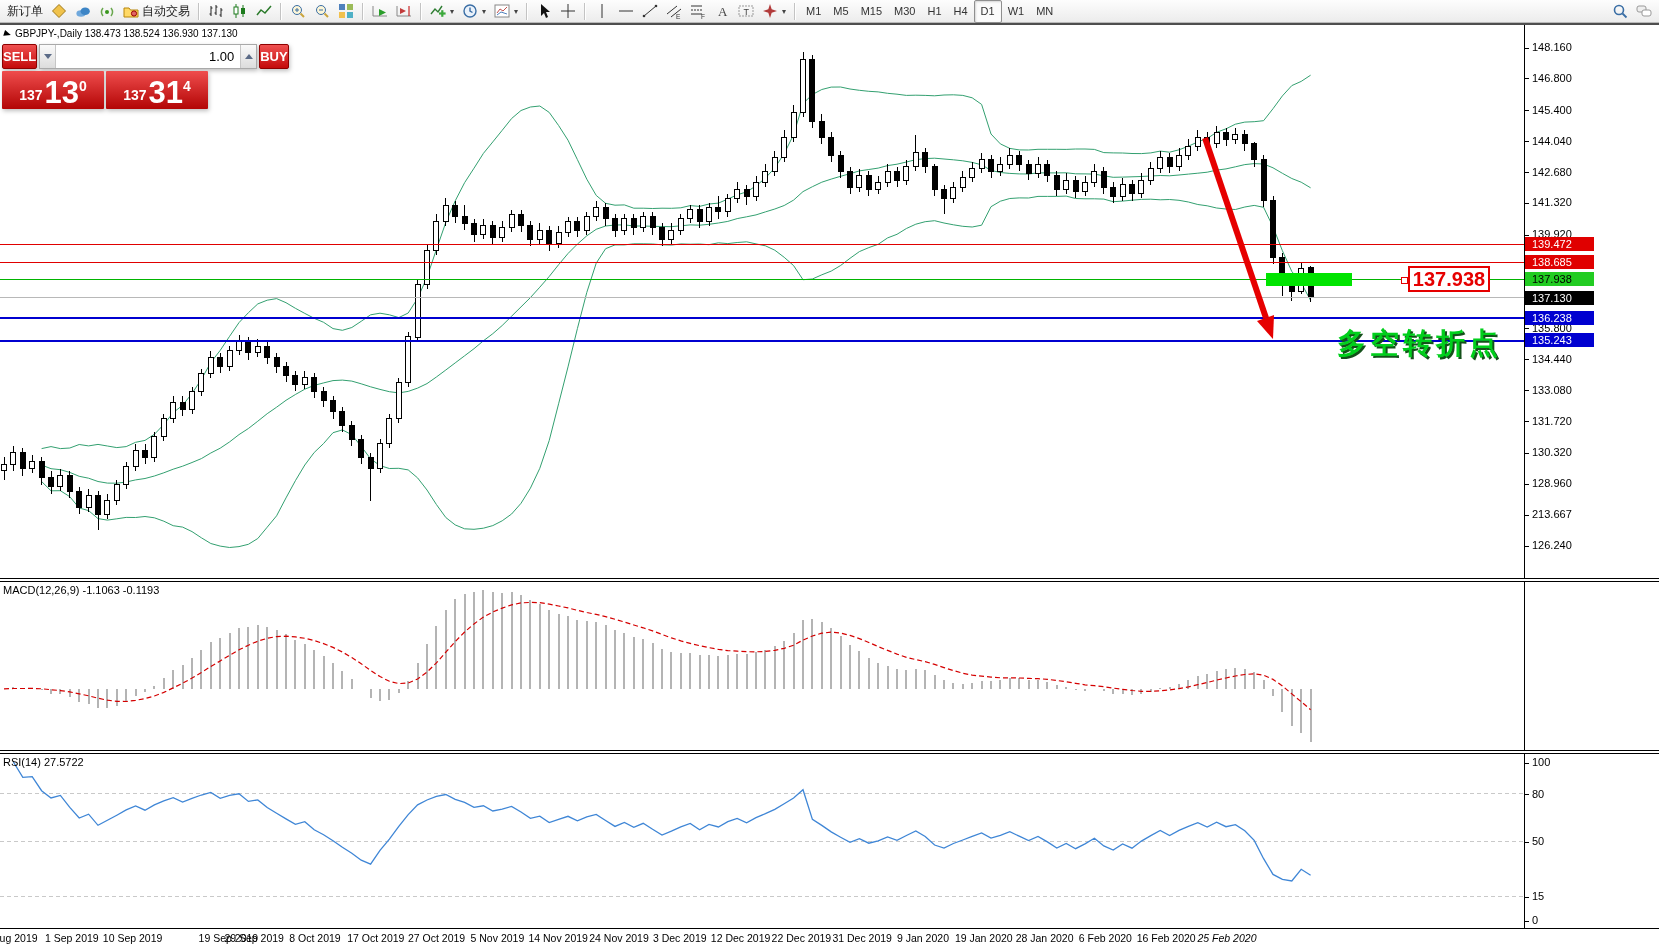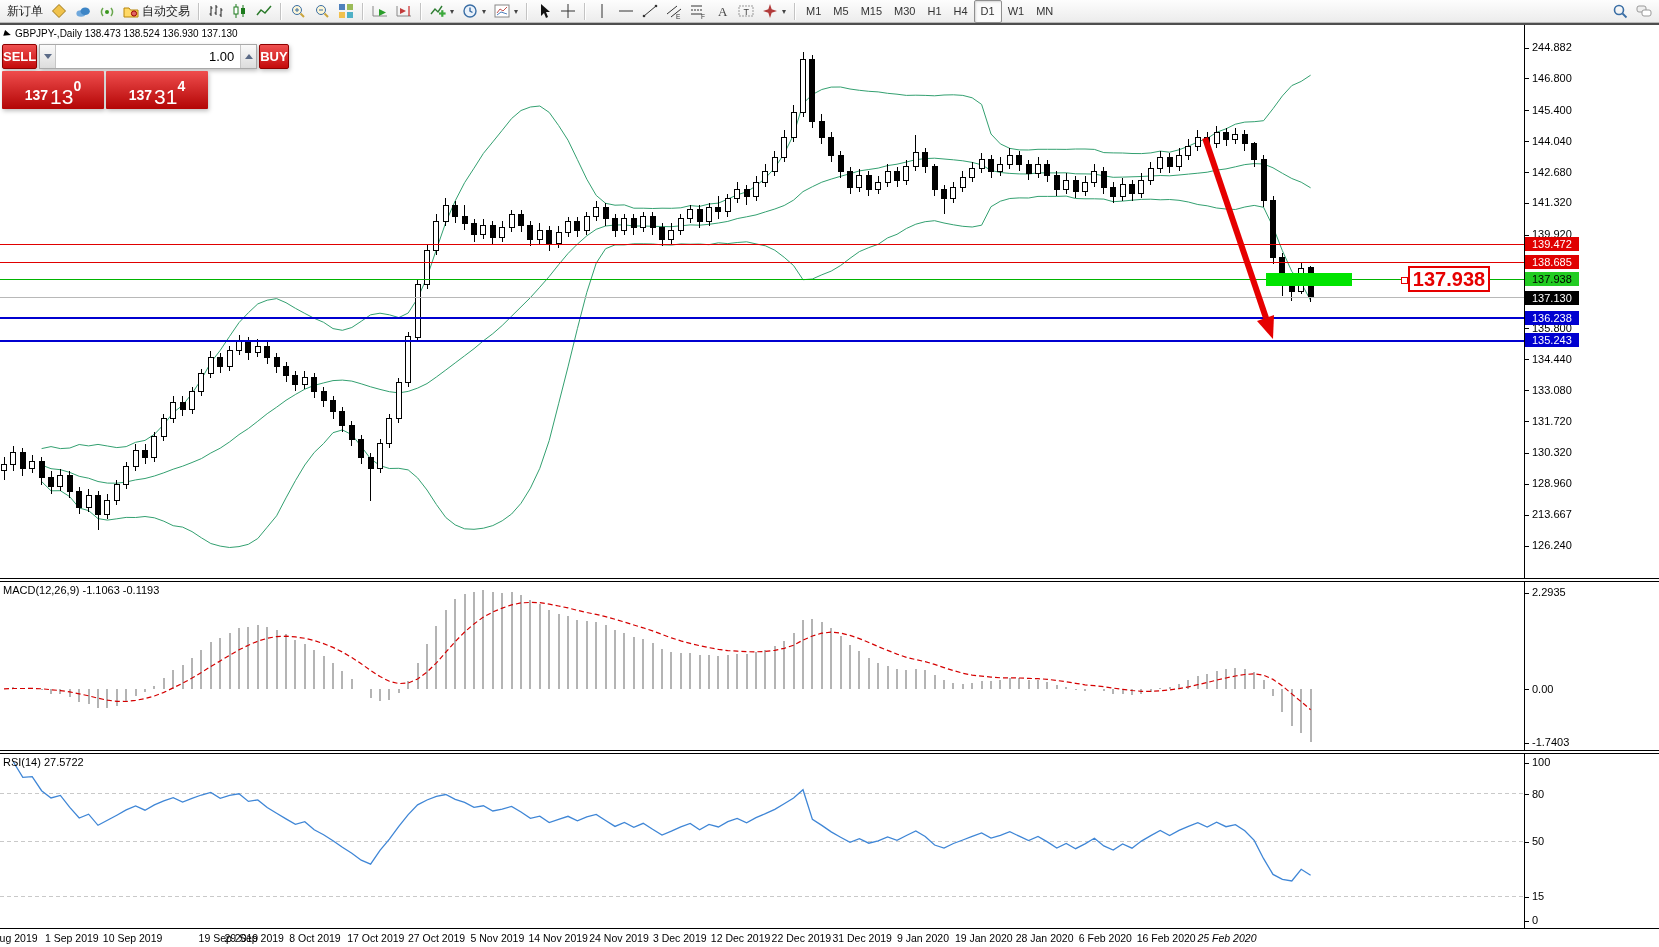--- a/index.html
+++ b/index.html
@@ -24,21 +24,21 @@
   .panel{position:absolute;left:0;width:1659px;background:#fff;}
   .panel-main{top:25px;height:553px;}
   .panel-macd{top:582px;height:168px;}
   .panel-rsi{top:754px;height:174px;}
   .plot{position:absolute;left:0;top:0;width:1524px;height:100%;border-right:1px solid #000;
         overflow:hidden;box-sizing:content-box;}
   .axis{position:absolute;left:1525px;top:0;width:134px;height:100%;font-size:11px;color:#000;}
   .tick{position:absolute;left:0;height:12px;line-height:12px;white-space:nowrap;}
   .tick::before{content:"";display:inline-block;width:4px;height:1px;background:#000;
                 vertical-align:middle;margin-right:3px;}
-  .mlabel{position:absolute;left:0;width:54px;height:14px;line-height:14px;font-size:11px;
+  .mlabel{position:absolute;left:0;width:69px;height:14px;line-height:14px;font-size:11px;
           padding-left:7px;box-sizing:border-box;white-space:nowrap;}
   .hsep{position:absolute;left:0;width:1659px;height:4px;background:#fff;
         border-top:1px solid #000;border-bottom:1px solid #000;box-sizing:border-box;cursor:row-resize;}
   .hsep1{top:578px;} .hsep2{top:750px;}
   
   .chart-title{position:absolute;left:4px;top:3px;font-size:10px;color:#000;display:flex;
                align-items:center;gap:4px;z-index:5;}
   .tri{width:0;height:0;border-left:7px solid #000;border-top:3px solid transparent;
        border-bottom:3px solid transparent;transform:rotate(18deg);display:inline-block;}
   .ind-label{position:absolute;left:3px;top:2px;font-size:11px;color:#000;z-index:5;}
@@ -54,21 +54,21 @@
   .spin.up{border-right:none;border-left:1px solid #c6c6c6;}
   .spin i{width:0;height:0;display:block;}
   .spin.down i{border-left:4px solid transparent;border-right:4px solid transparent;border-top:5px solid #5b6b87;}
   .spin.up i{border-left:4px solid transparent;border-right:4px solid transparent;border-bottom:5px solid #5b6b87;}
   .vol{flex:1;border:none;outline:none;font-size:13px;text-align:right;padding-right:6px;
        font-family:"Liberation Sans",sans-serif;min-width:0;}
   .tp-row2{display:flex;gap:2px;margin-top:2px;height:38px;}
   .pblock{flex:1;background:linear-gradient(#ef4d4d,#b30505);display:flex;align-items:flex-end;
           justify-content:center;color:#fff;padding-bottom:3px;border-radius:1px;}
   .p-small{font-size:14px;font-weight:bold;margin:0 2px 3px 0;}
-  .p-big{font-size:21px;font-weight:normal;line-height:0.85;}
+  .p-big{font-size:31px;font-weight:bold;line-height:0.85;}
   .p-sup{font-size:14px;font-weight:bold;position:relative;top:-12px;}
   
   .callout{position:absolute;left:1408px;top:241px;width:82px;height:26px;z-index:6;
            border:2px solid #e60000;background:#fff;color:#e60000;font-size:20px;font-weight:600;
            line-height:23px;text-align:center;box-sizing:border-box;}
   .callout::before{content:"";position:absolute;left:-9px;top:9px;width:5px;height:5px;
                    border:1px solid #e60000;background:#fff;}
   .cn-label{position:absolute;left:1337px;top:299px;z-index:6;font-size:29px;font-weight:bold;
             color:#00cf1c;letter-spacing:4px;text-shadow:2px 2px 0 #14501a;white-space:nowrap;}
   
@@ -681,23 +681,24 @@
           <span class="p-sup">0</span>
         </div>
         <div class="pblock">
           <span class="p-small">137</span>
           <span class="p-big">31</span>
           <span class="p-sup">4</span>
         </div>
       </div>
     </div>
     <div class="callout">137.938</div>
+    <div class="cn-label">多空转折点</div>
   </div>
   <div class="axis" id="main-axis">
-      <div class="tick" style="top: 16px;">244.882</div>
+      <div class="tick" style="top: 16px;">148.160</div>
       <div class="tick" style="top: 46.8992px;">146.800</div>
       <div class="tick" style="top: 78.7072px;">145.400</div>
       <div class="tick" style="top: 109.606px;">144.040</div>
       <div class="tick" style="top: 140.506px;">142.680</div>
       <div class="tick" style="top: 171.405px;">141.320</div>
       <div class="tick" style="top: 203.213px;">139.920</div>
       <div class="tick" style="top: 234.112px;">138.560</div>
       <div class="tick" style="top: 265.011px;">137.200</div>
       <div class="tick" style="top: 296.819px;">135.800</div>
       <div class="tick" style="top: 327.718px;">134.440</div>
@@ -860,25 +861,20 @@
           <line x1="1273" y1="106.9" x2="1273" y2="114.1" stroke="#b4b4b4" stroke-width="2"></line>
           <line x1="1282.4" y1="106.9" x2="1282.4" y2="130.2" stroke="#b4b4b4" stroke-width="2"></line>
           <line x1="1291.8" y1="106.9" x2="1291.8" y2="143.9" stroke="#b4b4b4" stroke-width="2"></line>
           <line x1="1301.2" y1="106.9" x2="1301.2" y2="150.7" stroke="#b4b4b4" stroke-width="2"></line>
           <line x1="1310.6000000000001" y1="106.9" x2="1310.6000000000001" y2="160.0" stroke="#b4b4b4" stroke-width="2"></line>
         </g>
         <polyline points="4.0,106.9 13.4,106.5 22.8,106.5 32.2,106.4 41.6,106.8 51.0,107.7 60.4,108.6 69.8,109.9 79.2,111.9 88.6,113.8 98.0,116.2 107.4,118.2 116.8,119.4 126.2,119.5 135.6,118.3 145.0,116.6 154.4,114.0 163.8,110.4 173.2,105.9 182.6,101.2 192.0,96.1 201.4,90.6 210.8,84.5 220.2,78.9 229.6,73.3 239.0,67.8 248.4,63.2 257.8,59.2 267.2,56.3 276.6,54.6 286.0,54.2 295.4,54.9 304.8,56.3 314.2,58.5 323.6,61.6 333.0,65.4 342.4,70.0 351.8,75.5 361.2,81.7 370.6,88.5 380.0,94.6 389.4,99.3 398.8,101.6 408.2,101.0 417.6,97.0 427.0,90.1 436.4,80.9 445.8,70.2 455.2,59.6 464.6,50.0 474.0,41.9 483.4,35.1 492.8,30.0 502.2,26.1 511.6,22.9 521.0,20.9 530.4,20.4 539.8,20.6 549.2,22.1 558.6,24.0 568.0,25.9 577.4,28.3 586.8,30.5 596.2,32.4 605.6,34.6 615.0,37.3 624.4,40.0 633.8,43.0 643.2,45.8 652.6,48.9 662.0,52.4 671.4,55.9 680.8,58.9 690.2,61.4 699.6,63.7 709.0,65.6 718.4,67.4 727.8,68.6 737.2,69.2 746.6,69.7 756.0,69.8 765.4,69.4 774.8,68.3 784.2,66.3 793.6,63.2 803.0,58.1 812.4,54.0 821.8,51.2 831.2,50.2 840.6,51.0 850.0,53.4 859.4,56.6 868.8,60.5 878.2,64.6 887.6,68.4 897.0,72.1 906.4,75.3 915.8,77.6 925.2,79.7 934.6,82.4 944.0,85.6 953.4,88.6 962.8,91.2 972.2,93.1 981.6,94.2 991.0,95.1 1000.4,95.8 1009.8,95.9 1019.2,96.0 1028.6,96.4 1038.0,96.7 1047.4,97.3 1056.8,98.5 1066.2,99.7 1075.6,101.3 1085.0,102.8 1094.4,103.7 1103.8,104.7 1113.2,106.1 1122.6,107.3 1132.0,108.5 1141.4,109.3 1150.8,109.4 1160.2,108.7 1169.6,107.9 1179.0,106.6 1188.4,104.9 1197.8,102.7 1207.2,100.5 1216.6,98.1 1226.0,96.0 1235.4,94.0 1244.8,92.5 1254.2,91.9 1263.6,93.2 1273.0,97.4 1282.4,103.9 1291.8,111.9 1301.2,119.7 1310.6,127.7" fill="none" stroke="#d40000" stroke-width="1.2" stroke-dasharray="5,3"></polyline>
       </svg>
     <div class="ind-label">MACD(12,26,9) -1.1063 -0.1193</div>
   </div>
-  <div class="axis" id="macd-axis">
-      <div class="tick" style="top: 4px;">2.2935</div>
-      <div class="tick" style="top: 100.888px;">0.00</div>
-      <div class="tick" style="top: 154px;">-1.7403</div>
-    </div>
 </div>
 
 <div class="hsep hsep2"></div>
 
 <div class="panel panel-rsi">
   <div class="plot">
     <svg id="rsi-svg" width="1524" height="174">
         <g shape-rendering="crispEdges">
           <line x1="0" y1="39.6" x2="1524" y2="39.6" stroke="#c9c9c9" stroke-dasharray="4,3"></line>
           <line x1="0" y1="87.0" x2="1524" y2="87.0" stroke="#c9c9c9" stroke-dasharray="4,3"></line>

